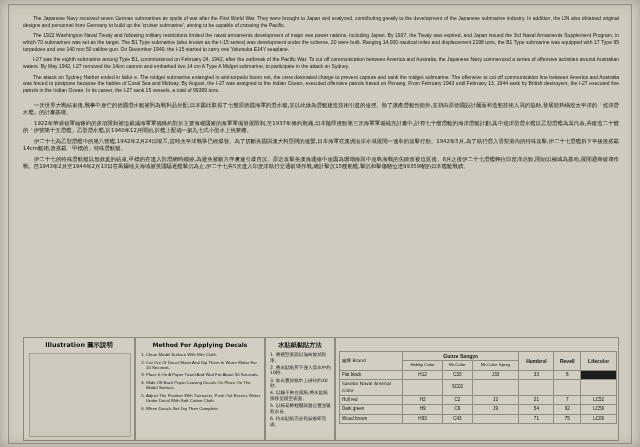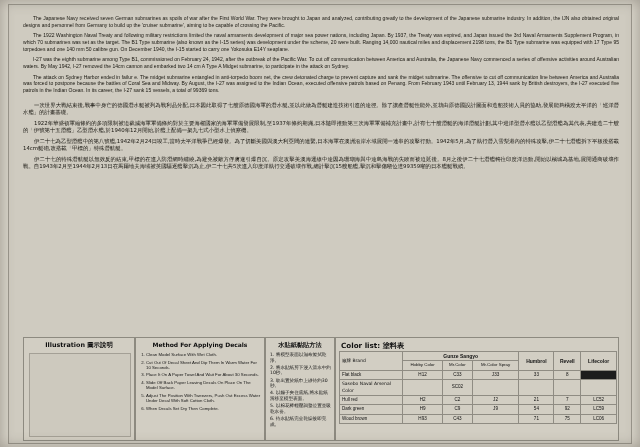--- a/index.html
+++ b/index.html
@@ -165,21 +165,20 @@
           <div>1. 將模型表面以濕布擦拭乾淨。</div>
           <div>2. 將水貼紙剪下浸入溫水中約10秒。</div>
           <div>3. 取出置於紙巾上靜待約30秒。</div>
           <div>4. 以鑷子夾住底紙,將水貼紙滑移至模型表面。</div>
           <div>5. 以棉花棒輕壓調整位置並吸乾水份。</div>
           <div>6. 待水貼紙完全乾燥後即完成。</div>
         </div>
       </div>
 
       <div class="panel p4">
-        <div class="panel-hd">Color list: 塗料表</div>
         <table class="ct">
           <tbody>
               <tr>
             <td class="name cjkcell" rowspan="2">廠牌 Brand</td>
             <th class="brand" colspan="3">Gunze Sangyo</th>
             <th class="brand" rowspan="2">Humbrol</th>
             <th class="brand" rowspan="2">Revell</th>
             <th class="brand" rowspan="2">Lifecolor</th>
           </tr>
           <tr>

